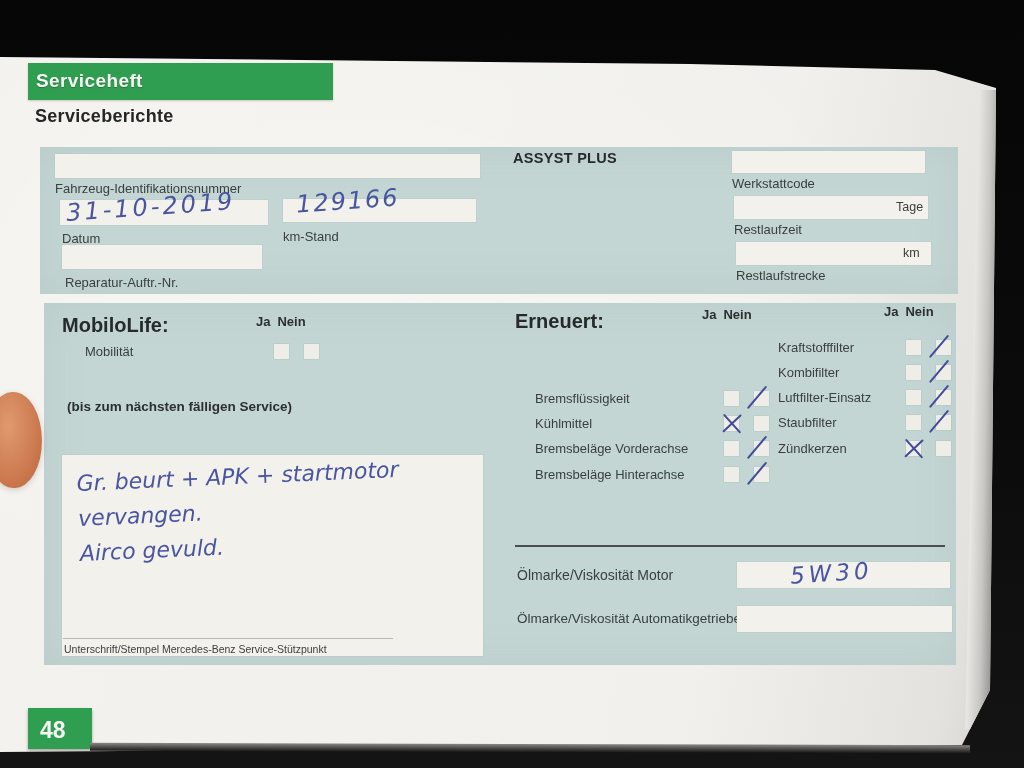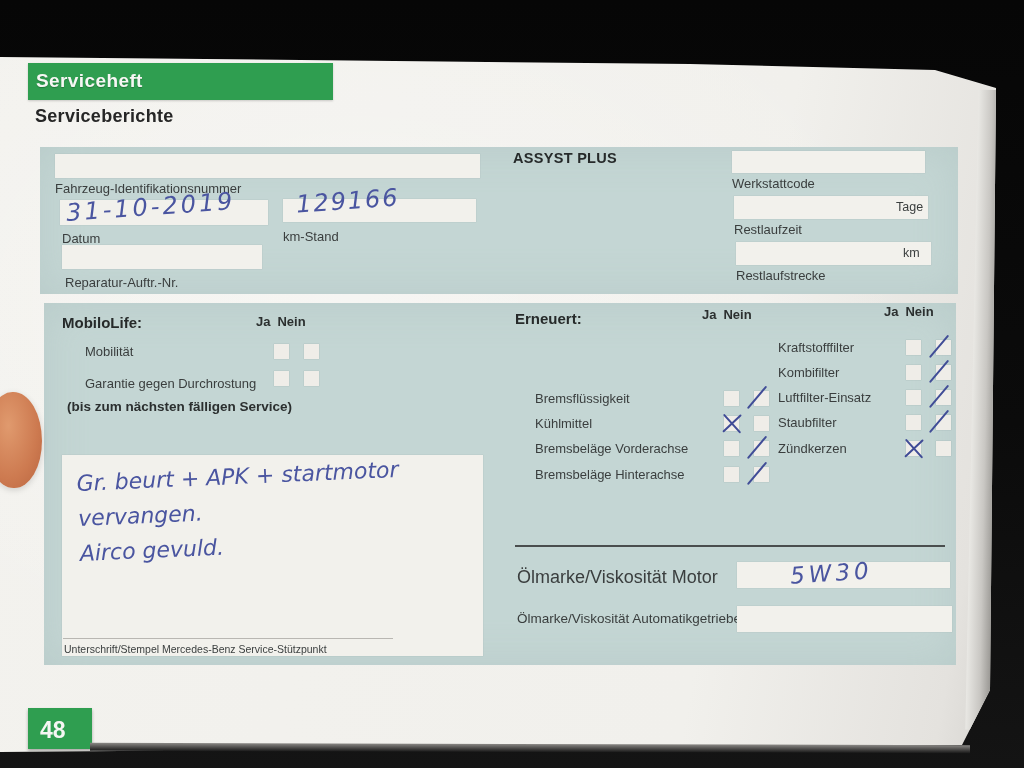--- a/index.html
+++ b/index.html
@@ -40,21 +40,21 @@
 
   
   .panel { position:absolute; background:#c4d6d4; box-shadow:inset 0 0 40px rgba(170,190,188,.45); }
   .panel-top { left:40px; top:147px; width:918px; height:147px; }
   .panel-main { left:44px; top:303px; width:912px; height:362px; }
 
   .wbox { position:absolute; background:#f2f1ec; box-shadow:0 0 1px rgba(120,140,138,.4); }
 
   .lab { position:absolute; font-size:13px; color:#3a3e3e; }
   .lab-sm { position:absolute; font-size:10.5px; color:#3c4040; }
-  .ttl { position:absolute; font-size:15px; font-weight:bold; color:#262a2a; }
+  .ttl { position:absolute; font-size:20px; font-weight:bold; color:#262a2a; }
   .janein { position:absolute; font-size:13px; font-weight:bold; color:#2b2f2f; }
   .janein span { margin-right:7px; }
   .unit { position:absolute; font-size:12.5px; color:#3a3e3e; }
 
   
   .ink { position:absolute; font-family:"DejaVu Sans", sans-serif; font-style:italic; color:#4a55a0; }
   .hw-datum { left:66px; top:193px; font-size:24px; letter-spacing:3px; transform:rotate(-4deg); }
   .hw-km    { left:296px; top:187px; font-size:24px; letter-spacing:2px; transform:rotate(-4deg); }
   .hw-oil   { left:790px; top:560px; font-size:23px; letter-spacing:4px; transform:rotate(-4deg); }
   .hw-notes { left:76px; top:466px; font-size:22px; line-height:35px; transform:rotate(-2.5deg); transform-origin:left top; white-space:nowrap; }
@@ -133,25 +133,20 @@
     <div class="ttl" style="left:62px; top:314px;">MobiloLife:</div>
     <div class="janein" style="left:256px; top:314px;">
       <span>Ja</span><span>Nein</span>
     </div>
 
     <div class="cl-row m1" style="left:65px; top:344px; width:320px;" data-mark="none">
       <span class="rlab">Mobilität</span>
       <span class="cb cb-ja"></span>
       <span class="cb cb-nein"></span>
     </div>
-    <div class="cl-row m1" style="left:65px; top:371px; width:320px;" data-mark="none">
-      <span class="rlab" style="top:5px;">Garantie gegen Durchrostung</span>
-      <span class="cb cb-ja"></span>
-      <span class="cb cb-nein"></span>
-    </div>
     <div class="lab" style="left:67px; top:399px; font-weight:bold; color:#2b2f2f; font-size:13.5px;">(bis zum nächsten fälligen Service)</div>
 
     <div class="sig-area">
       <div class="sig-line"></div>
     </div>
     <div class="ink hw-notes">
       <div>Gr. beurt + APK + startmotor</div>
       <div>vervangen.</div>
       <div>Airco gevuld.</div>
     </div>
@@ -207,21 +202,21 @@
       <span class="cb cb-nein"></span>
     </div>
     <div class="cl-row c2" style="left:758px; top:441px; width:190px;" data-mark="ja-x">
       <span class="rlab">Zündkerzen</span>
       <span class="cb cb-ja"></span>
       <span class="cb cb-nein"></span>
     </div>
 
     <div class="rule"></div>
 
-    <div class="lab" style="left:517px; top:567px; font-size:18px;">Ölmarke/Viskosität Motor</div>
+    <div class="lab" style="left:517px; top:567px; font-size:14px;">Ölmarke/Viskosität Motor</div>
     <div class="wbox" style="left:737px; top:562px; width:213px; height:26px;"></div>
     <div class="ink hw-oil">5W30</div>
 
     <div class="lab" style="left:517px; top:611px; font-size:13.5px;">Ölmarke/Viskosität Automatikgetriebe</div>
     <div class="wbox" style="left:737px; top:606px; width:215px; height:26px;"></div>
 
     <div class="pageno">
       <span>48</span>
     </div>
 

